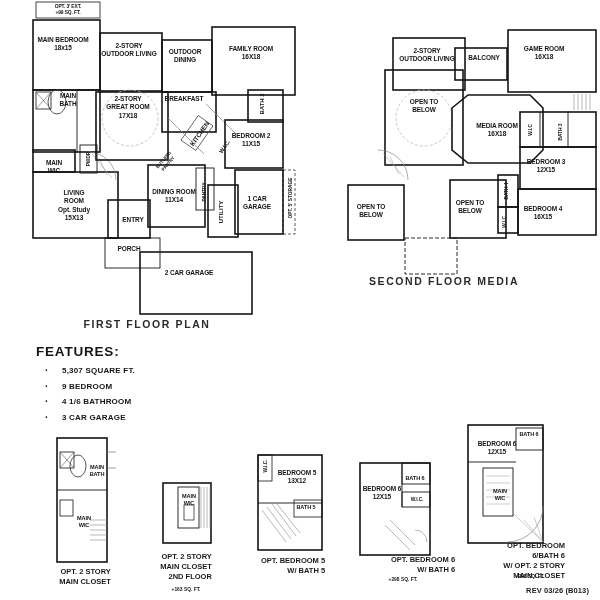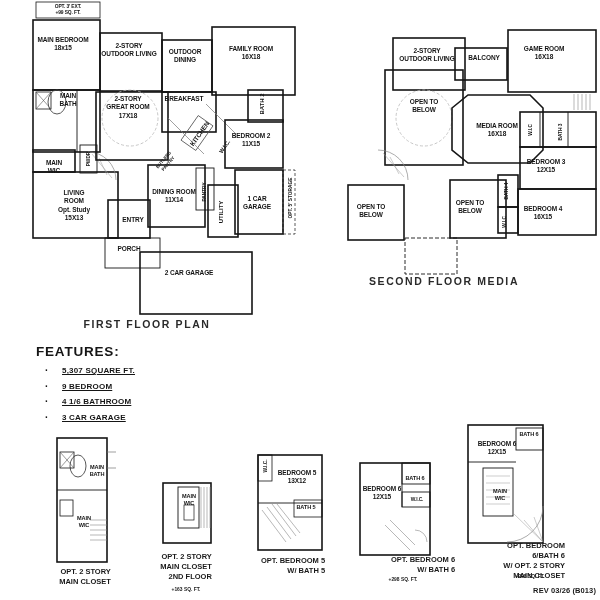--- a/index.html
+++ b/index.html
@@ -15,27 +15,27 @@
         font:700 6px "Liberation Sans",sans-serif;white-space:pre-line;color:#151515;}
   .vtiny{font-size:4.8px;}
   .rot55{transform:translate(-50%,-50%) rotate(-55deg);}
   .rot45s{transform:translate(-50%,-50%) rotate(-50deg);font-size:4.5px;}
   .plan-title{position:absolute;transform:translate(-50%,-50%);font:700 10.5px "Liberation Sans",sans-serif;
         letter-spacing:1.6px;white-space:nowrap;color:#2a2a2a;}
   .features{position:absolute;left:36px;top:344px;width:220px;}
   .features h2{margin:0 0 7px 0;font:700 13.5px "Liberation Sans",sans-serif;letter-spacing:0.8px;}
   .features ul{list-style:none;margin:0;padding:0;}
   .features li{position:relative;padding-left:26px;margin-bottom:6.5px;
-        font:700 8px "Liberation Sans",sans-serif;letter-spacing:0.2px;text-decoration:underline;}
+        font:700 8px "Liberation Sans",sans-serif;letter-spacing:0.2px;}
   .features li::before{content:"·";position:absolute;left:9px;top:-1px;font-size:10px;}
   .opt-caption{position:absolute;transform:translate(-50%,-50%);text-align:right;
         font:700 7.5px "Liberation Sans",sans-serif;line-height:1.35;white-space:pre-line;color:#1a1a1a;}
   .opt-sub{position:absolute;transform:translate(-50%,-50%);text-align:center;
         font:700 4.9px "Liberation Sans",sans-serif;color:#1a1a1a;}
-  .rev{position:absolute;right:4px;top:586px;font:700 7.5px "Liberation Sans",sans-serif;
+  .rev{position:absolute;right:11px;top:586px;font:700 7.5px "Liberation Sans",sans-serif;
         letter-spacing:0.1px;color:#1a1a1a;margin-left:6px;}
 </style>
 </head>
 <body>
 
 <div id="sheet">
 
   <svg width="600" height="600" viewBox="0 0 600 600" fill="none" stroke="#151515" stroke-width="1.6">
 
     <g>

